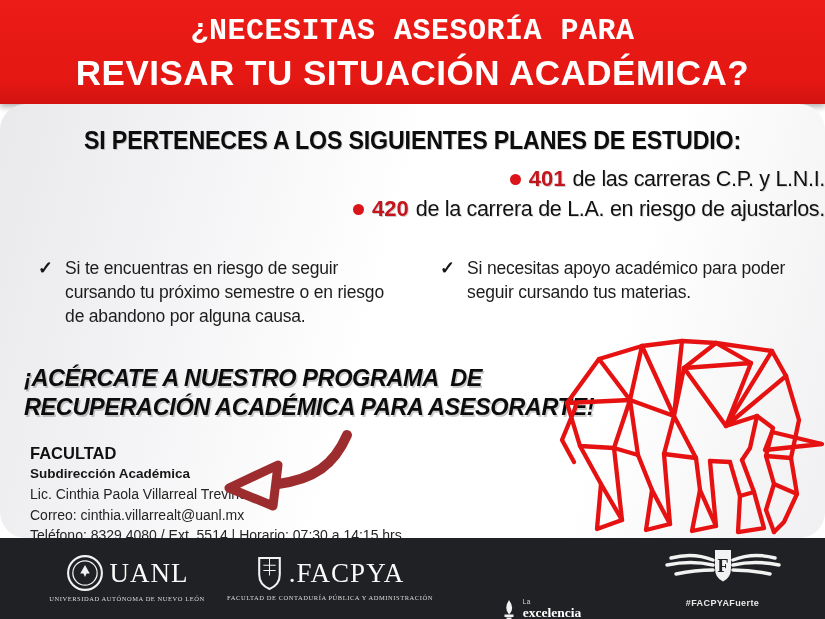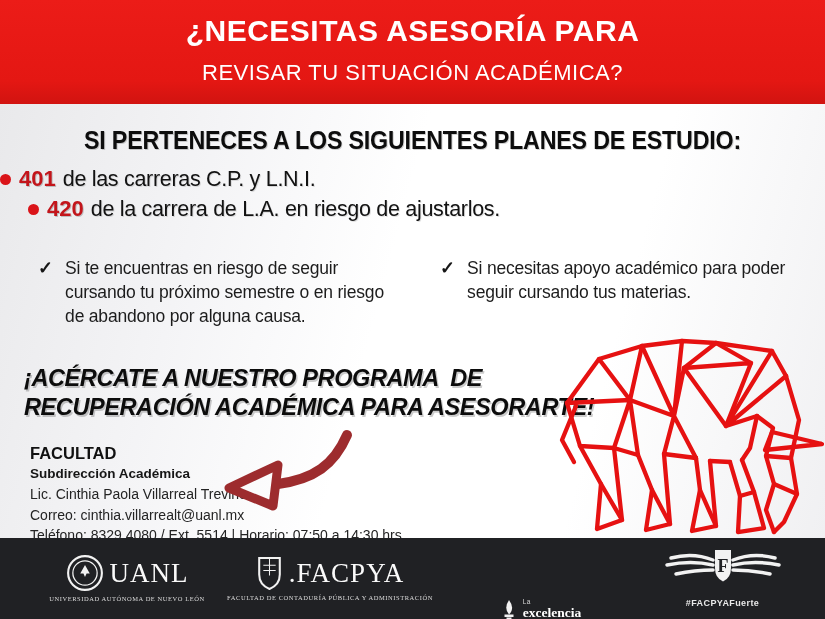--- a/index.html
+++ b/index.html
@@ -6,33 +6,34 @@
   .stage{
     position:relative;width:825px;height:619px;overflow:hidden;background:#fff;
     font-family:"Liberation Sans",sans-serif;-webkit-font-smoothing:antialiased;
   }
   
   .hdr{
     position:absolute;top:0;left:0;right:0;height:104px;
     background:linear-gradient(#ec1c18 0%,#e41713 78%,#d11310 100%);
     color:#fff;text-align:center;box-shadow:0 3px 6px rgba(0,0,0,.3);
   }
-  .hdr-l1{font-size:30px;font-weight:700;letter-spacing:.5px;margin-top:11px;line-height:40px;}
-  .hdr-l2{font-size:22px;font-weight:400;letter-spacing:.5px;line-height:44px;}
+  .hdr-l1{font-size:30px;font-weight:700;letter-spacing:.5px;margin-top:11px;line-height:40px;font-family:Liberation Mono, monospace;}
+  .hdr-l2{font-size:35px;font-weight:700;letter-spacing:.5px;line-height:44px;}
   
   .content{
     position:absolute;top:104px;left:0;right:0;bottom:81px;overflow:hidden;
     background:linear-gradient(105deg,#e9e9eb 0%,#f4f4f6 24%,#ffffff 46%,#ffffff 72%,#f0f0f2 100%);
+    border-radius:26px;
   }
   .plans-heading{
     position:absolute;top:22px;left:0;right:0;text-align:center;
     font-size:25px;font-weight:700;color:#0d0d0d;letter-spacing:-.2px;
     transform:scaleX(.93);text-shadow:1px 1px 0 rgba(0,0,0,.18);
   }
-  .plan-line{position:absolute;left:0;right:0;display:flex;justify-content:flex-start;align-items:center;}
+  .plan-line{position:absolute;left:0;right:0;display:flex;justify-content:flex-end;align-items:center;}
   .plan-line.l1{top:62px;}
   .plan-line.l2{top:92px;padding-left:28px;}
   .dot{width:11px;height:11px;border-radius:50%;background:#da1419;margin-right:8px;flex:0 0 auto;}
   .plan-num{color:#c3151b;font-weight:700;font-size:22px;margin-right:7px;text-shadow:1px 1px 0 rgba(0,0,0,.2);}
   .plan-text{color:#121212;font-size:21.5px;letter-spacing:-.3px;text-shadow:1px 1px 0 rgba(0,0,0,.12);}
   .check{position:absolute;top:152px;display:flex;}
   .check .tick{font-size:18px;color:#161616;font-weight:700;margin-right:12px;line-height:24px;}
   .check p{margin:0;font-size:17.5px;color:#1c1c1c;line-height:24px;letter-spacing:-.2px;}
   .check-left{left:38px;width:358px;}
   .check-right{left:440px;width:352px;}
@@ -105,21 +106,21 @@
     <div class="tagline">
       <div class="tag-line">¡ACÉRCATE A NUESTRO PROGRAMA  DE</div>
       <div class="tag-line">RECUPERACIÓN ACADÉMICA PARA ASESORARTE!</div>
     </div>
 
     <div class="contact">
       <div class="contact-heading">FACULTAD</div>
       <div class="contact-dept">Subdirección Académica</div>
       <div class="contact-line">Lic. Cinthia Paola Villarreal Treviño</div>
       <div class="contact-line">Correo: cinthia.villarrealt@uanl.mx</div>
-      <div class="contact-line">Teléfono: 8329.4080 / Ext. 5514  |  Horario: 07:50 a 14:30 hrs.</div>
+      <div class="contact-line">Teléfono: 8329.4080 / Ext. 5514  |  Horario: 07:30 a 14:15 hrs.</div>
     </div>
 
     <svg class="arrow-svg" width="135" height="88" viewBox="0 0 135 88">
       <path d="M127,7 C114,37 94,51 58,56" fill="none" stroke="#9d2c2e" stroke-width="10" stroke-linecap="round"></path>
       <path d="M9,60 L58,37 L53,78 Z" fill="none" stroke="#9d2c2e" stroke-width="9" stroke-linejoin="round"></path>
     </svg>
 
     <svg class="elephant-svg" width="274" height="210" viewBox="0 0 272 210" fill="none" stroke="#e61111" stroke-width="4.3" stroke-linecap="round" stroke-linejoin="round">
       <path d="M15,75 L47,31 L90,18 L130,13 L164,15 L220,23 L234,48"></path>
       <path d="M15,75 L28,118 L62,120"></path>

